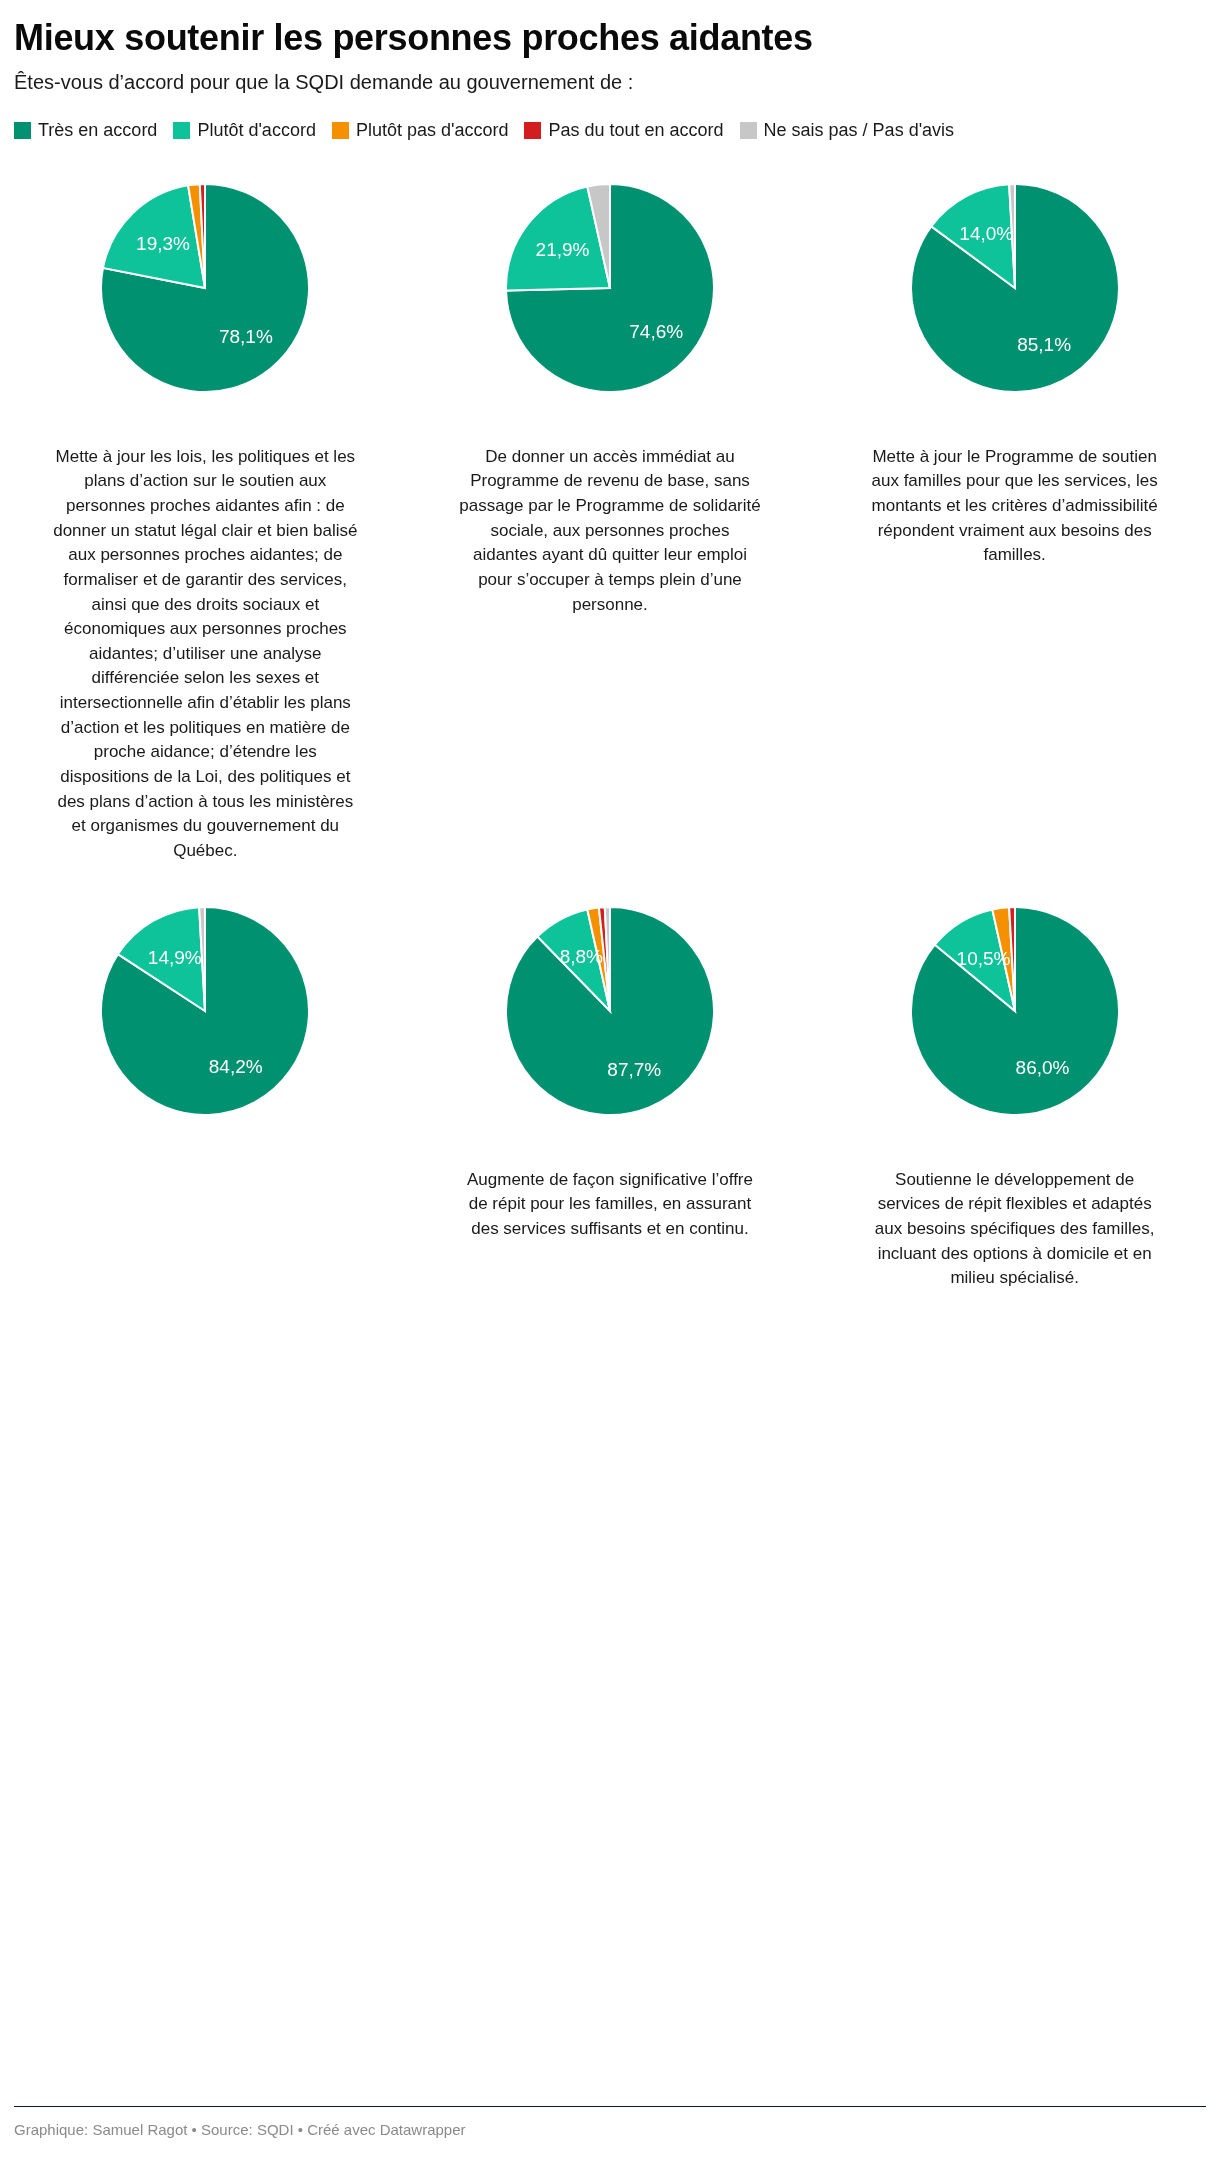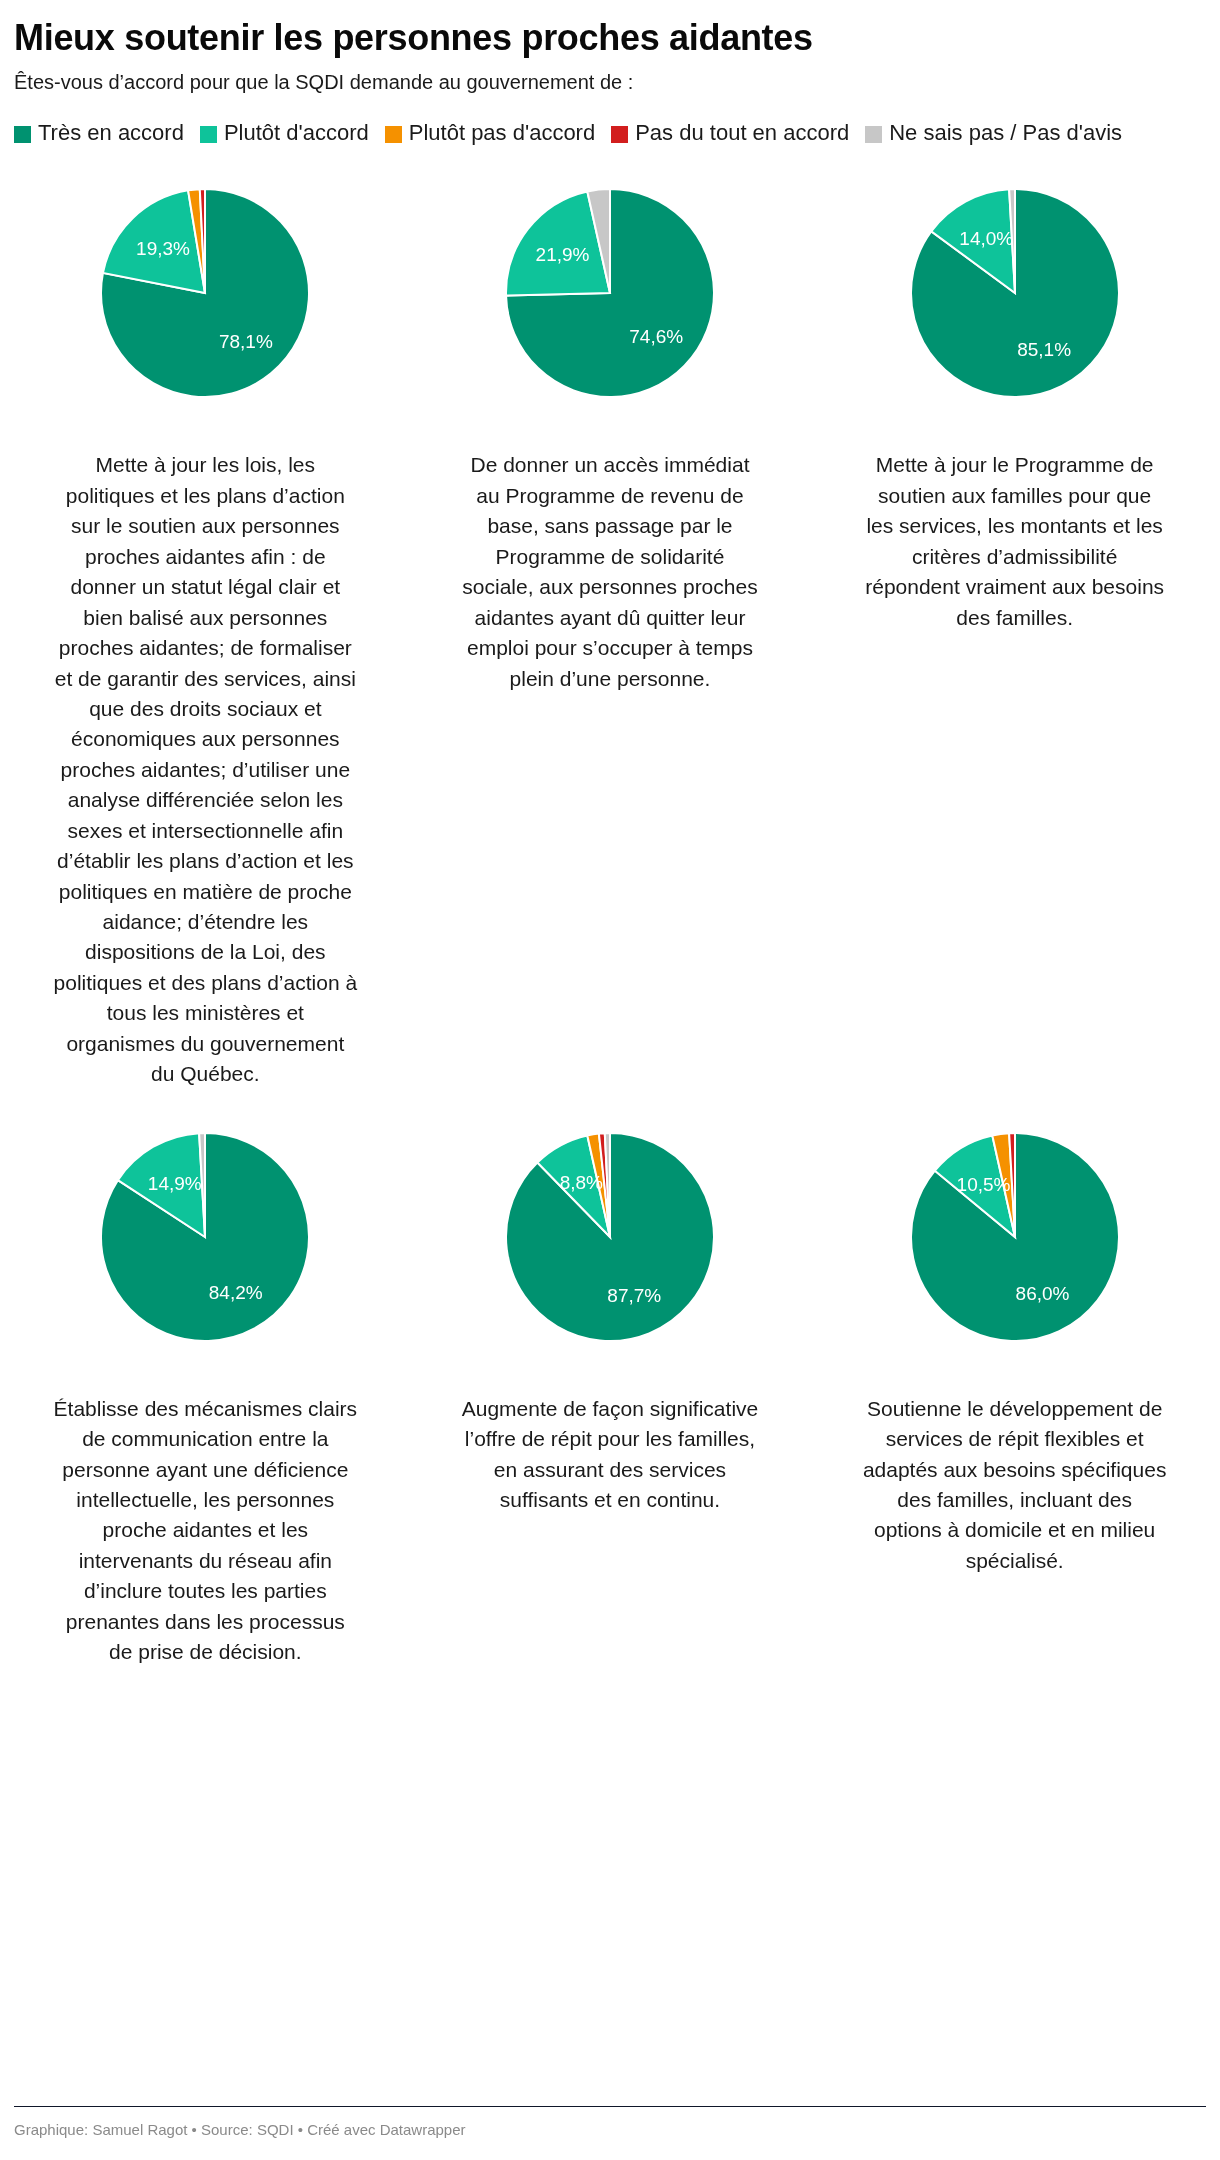--- a/index.html
+++ b/index.html
@@ -35,21 +35,21 @@
   .subtitle {
     font-size: 20px;
     font-weight: normal;
     line-height: 1.25;
     margin: 12px 0 0 0;
     color: #1a1a1a;
   }
   
   .legend {
     margin: 22px 0 0 0;
-    font-size: 22px;
+    font-size: 18px;
     line-height: 1.45;
     color: #1a1a1a;
   }
   .legend-item {
     display: inline;
     white-space: normal;
     margin-right: 16px;
   }
   .legend-swatch {
     display: inline-block;
@@ -79,21 +79,21 @@
   }
   .pie-svg { display: block; width: 280px; height: 258px; }
   .pie-label {
     font-family: "Liberation Sans", sans-serif;
     font-size: 19px;
     fill: #ffffff;
     text-anchor: middle;
     dominant-baseline: middle;
   }
   .caption {
-    font-size: 21px;
+    font-size: 17px;
     line-height: 1.45;
     text-align: center;
     color: #1a1a1a;
     margin-top: 18px;
     max-width: 305px;
   }
   
   .footer {
     margin-top: auto;
     font-size: 15px;
@@ -156,21 +156,20 @@
       <div class="cell">
         <div class="pie-wrap">
           <svg class="pie-svg" viewBox="0 0 280 258">
             <path d="M 140 119 L 140 15 A 104 104 0 1 1 52.897083835617195 62.174987939636104 Z" fill="#009270" stroke="#ffffff" stroke-width="2"></path>
             <path d="M 140 119 L 52.897083835617195 62.174987939636104 A 104 104 0 0 1 134.12207241386935 15.166238788666604 Z" fill="#0ec39a" stroke="#ffffff" stroke-width="2"></path>
             <path d="M 140 119 L 134.12207241386935 15.166238788666604 A 104 104 0 0 1 139.9999999999999 15 Z" fill="#c7c7c7" stroke="#ffffff" stroke-width="2"></path>
             <text class="pie-label" x="170.7" y="175.7">84,2%</text>
             <text class="pie-label" x="109.8" y="66.8">14,9%</text>
           </svg>
         </div>
-        <div class="caption">Établisse des mécanismes clairs de communication entre la personne ayant une déficience intellectuelle, les personnes proche aidantes et les intervenants du réseau afin d’inclure toutes les parties prenantes dans les processus de prise de décision.</div>
       </div>
       <div class="cell">
         <div class="pie-wrap">
           <svg class="pie-svg" viewBox="0 0 280 258">
             <path d="M 140 119 L 140 15 A 104 104 0 1 1 67.39079642467887 44.54260576572953 Z" fill="#009270" stroke="#ffffff" stroke-width="2"></path>
             <path d="M 140 119 L 67.39079642467887 44.54260576572953 A 104 104 0 0 1 117.3131028947596 17.50465675837026 Z" fill="#0ec39a" stroke="#ffffff" stroke-width="2"></path>
             <path d="M 140 119 L 117.3131028947596 17.50465675837026 A 104 104 0 0 1 128.9124399553731 15.592717798712101 Z" fill="#f59100" stroke="#ffffff" stroke-width="2"></path>
             <path d="M 140 119 L 128.9124399553731 15.592717798712101 A 104 104 0 0 1 134.7745909093041 15.131356512974179 Z" fill="#d21e1e" stroke="#ffffff" stroke-width="2"></path>
             <path d="M 140 119 L 134.7745909093041 15.131356512974179 A 104 104 0 0 1 140.00000000000009 15 Z" fill="#c7c7c7" stroke="#ffffff" stroke-width="2"></path>
             <text class="pie-label" x="164.3" y="178.7">87,7%</text>

